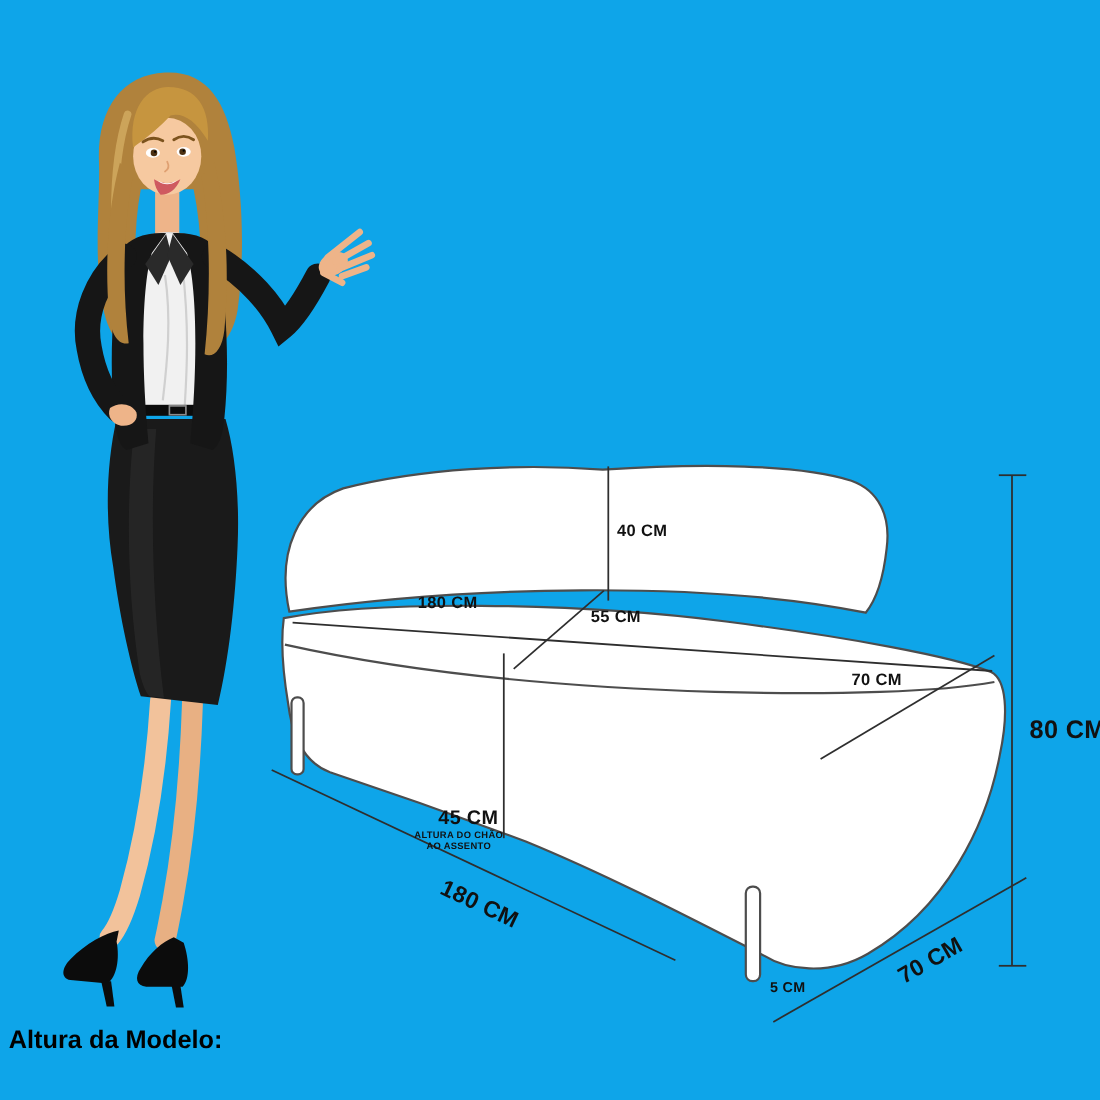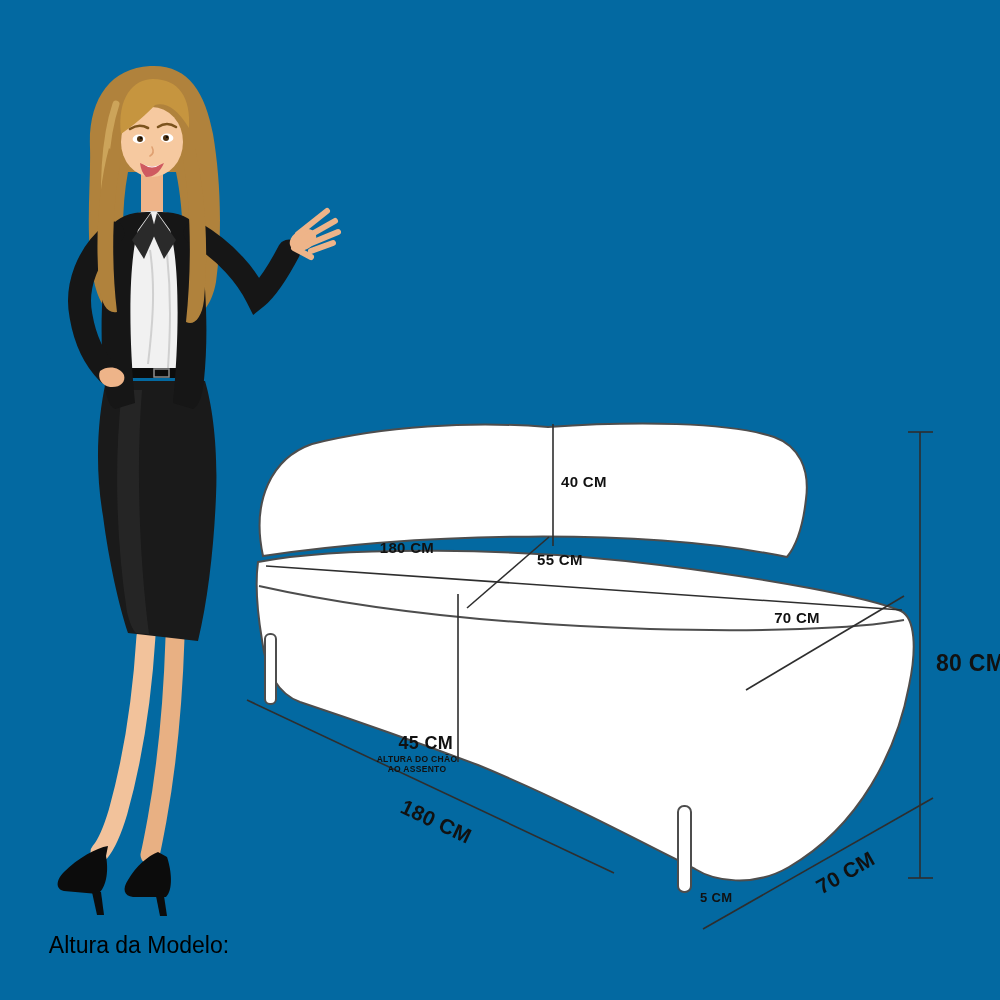--- a/index.html
+++ b/index.html
@@ -1,20 +1,20 @@
 <!DOCTYPE html>
 <html><head>
 <meta charset="utf-8">
 <style>
   html,body{margin:0;padding:0;background:#fff;}
   body{font-family:"Liberation Sans", sans-serif;}
-  .canvas{position:relative;width:1000px;height:1000px;background:#0369a1;overflow:hidden;}
+  .canvas{position:relative;width:1000px;height:1000px;background:#0ea5e9;overflow:hidden;}
   .canvas svg{position:absolute;left:0;top:0;}
-  .caption{position:absolute;left:8px;top:931px;width:262px;text-align:center;
-           font-weight:400;font-size:23px;line-height:1.22;color:#000;}
+  .caption{position:absolute;left:8px;top:931px;width:262px;
+           font-weight:700;font-size:23px;line-height:1.22;color:#000;}
   .dim{font-family:"Liberation Sans",sans-serif;font-weight:700;fill:#111;letter-spacing:.3px;}
 </style>
 </head>
 <body>
 
 <div class="canvas">
 
 <svg width="1000" height="1000" viewBox="0 0 1000 1000">
 
   <g>

